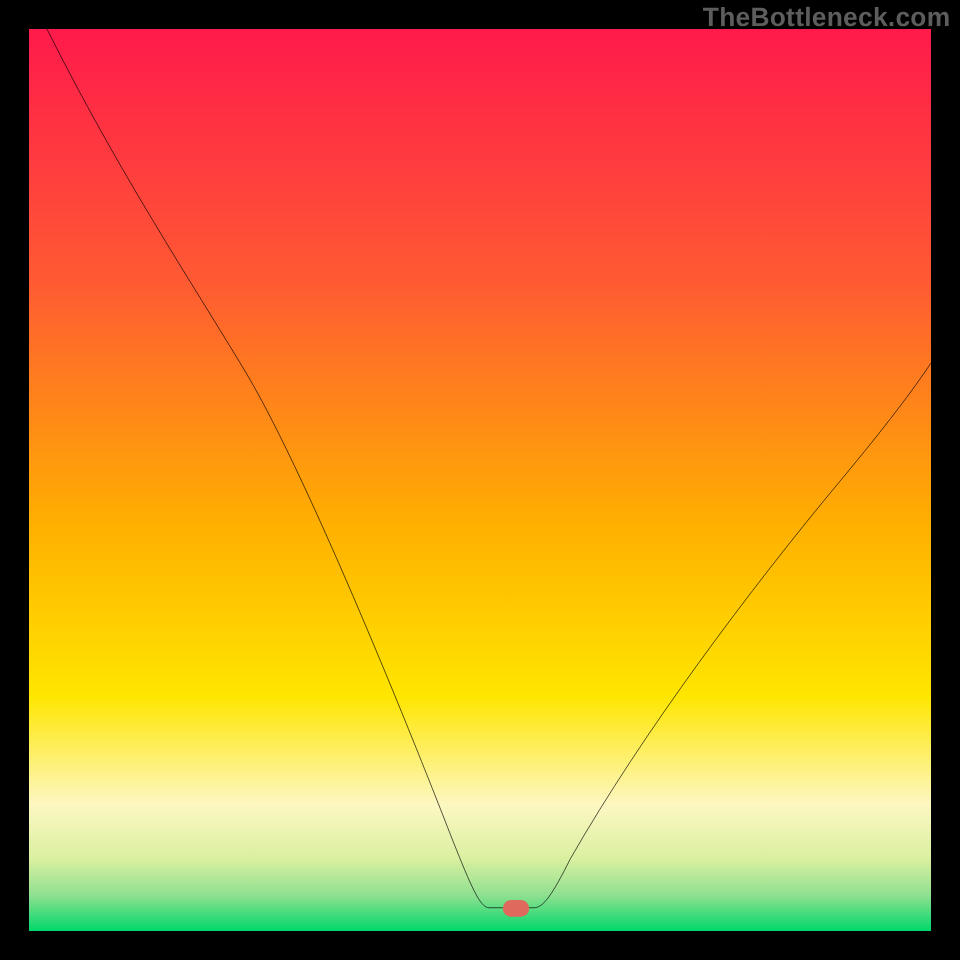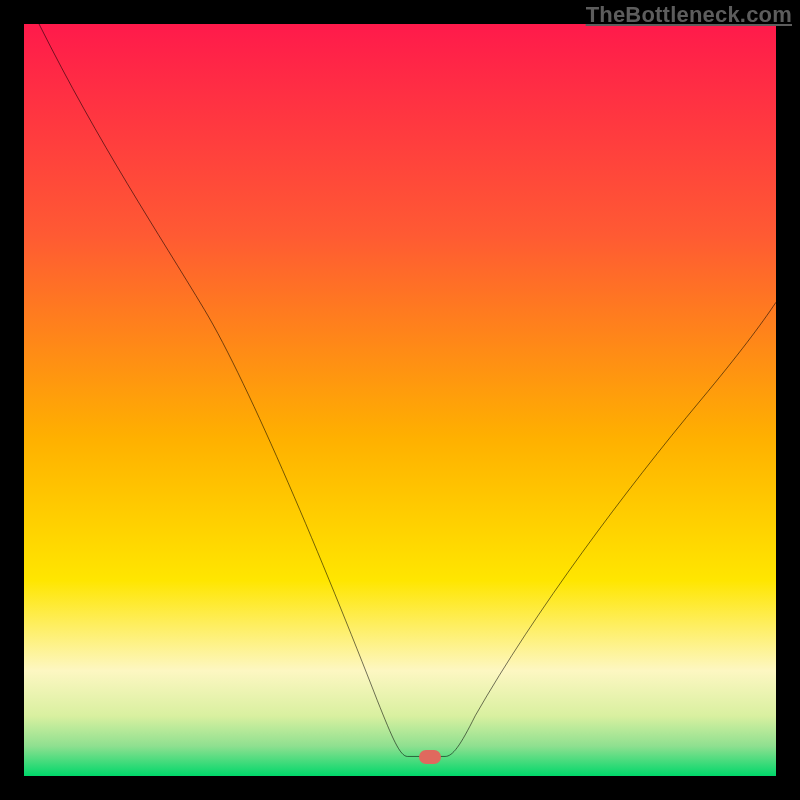--- a/index.html
+++ b/index.html
@@ -36,21 +36,20 @@
   }
   .attribution {
     position: absolute;
     top: 2px;
     right: 8px;
     font-family: Arial, Helvetica, sans-serif;
     font-size: 22px;
     font-weight: 600;
     color: #5d5d5d;
     letter-spacing: 0.2px;
-    text-decoration: underline;
   }
   .dot {
     position: absolute;
     width: 22px;
     height: 14px;
     border-radius: 7px;
     transform: translate(-50%, -50%);
   }
 </style>
 </head>

